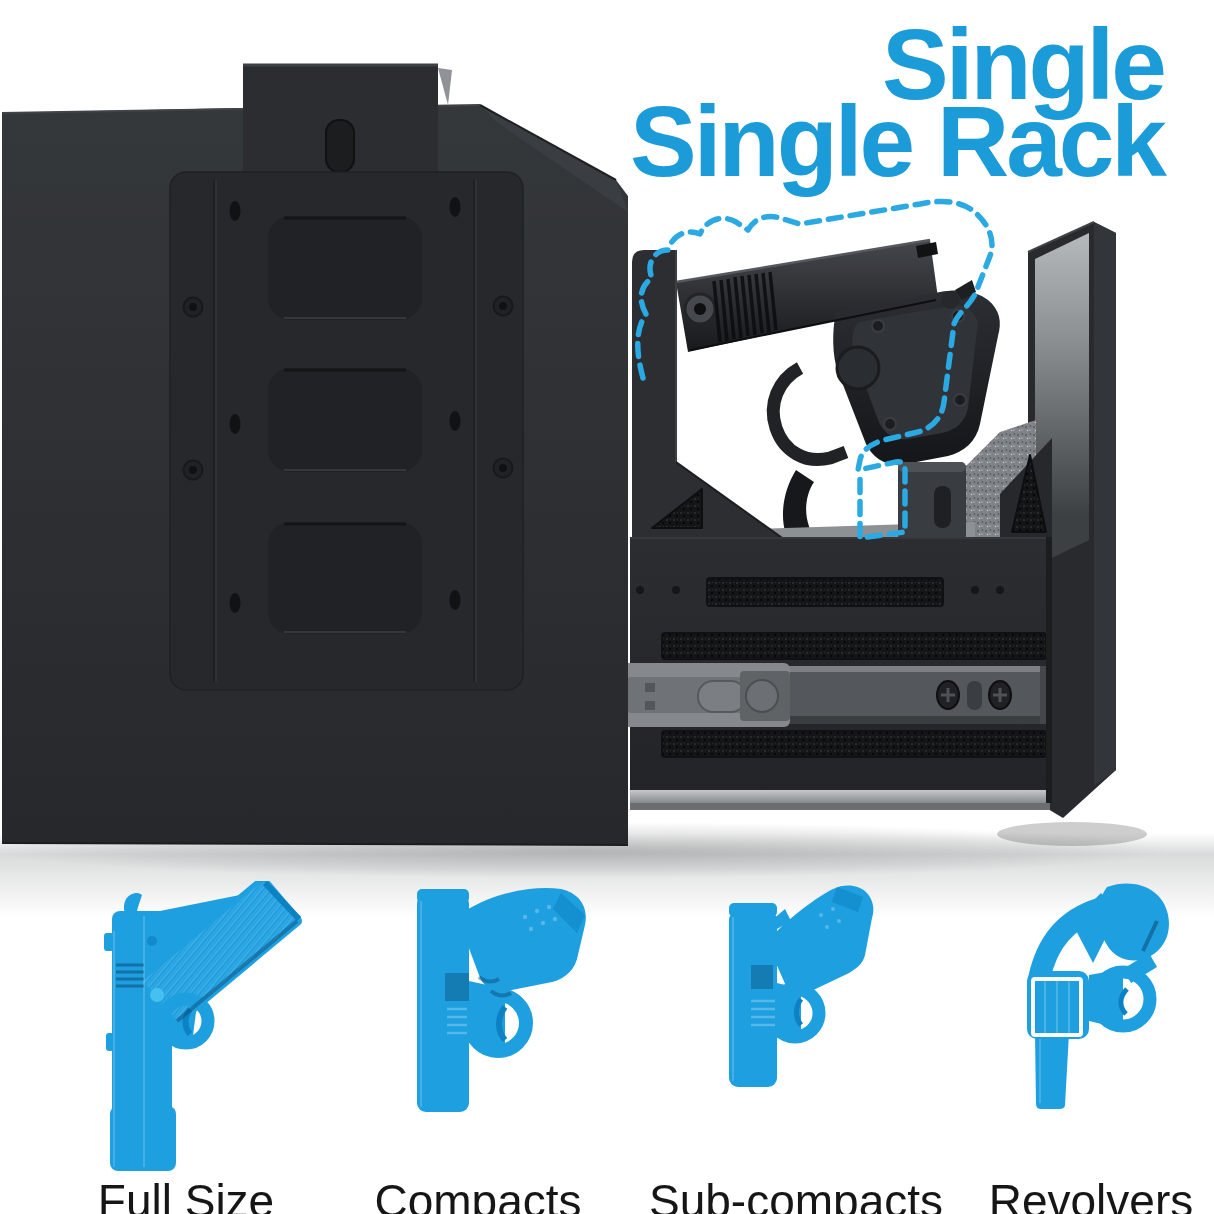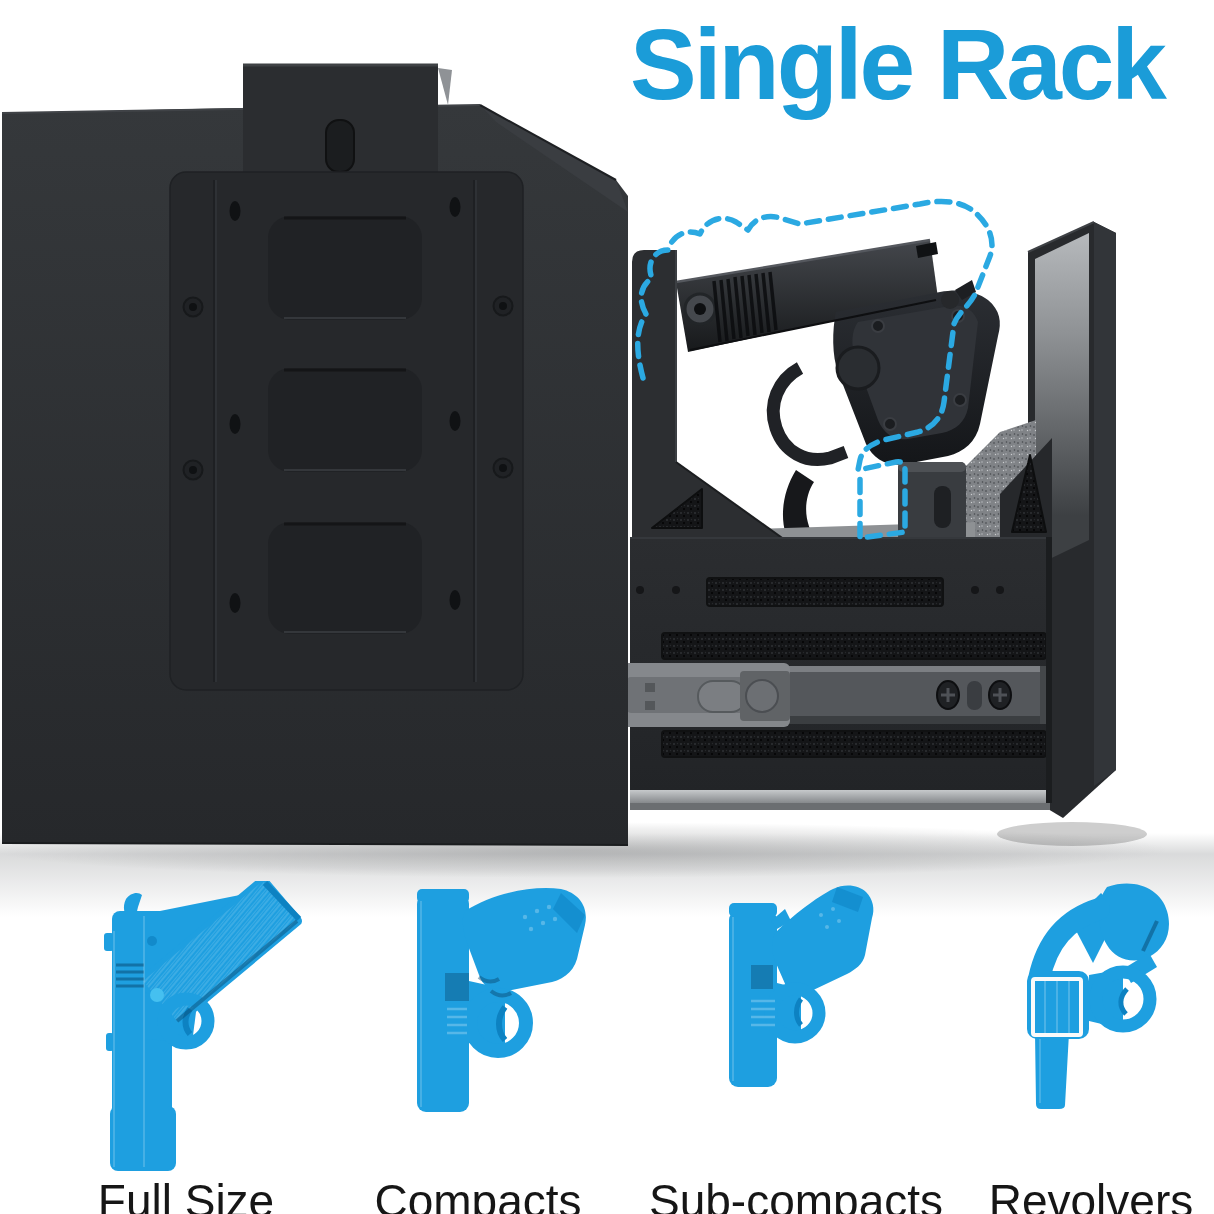--- a/index.html
+++ b/index.html
@@ -23,20 +23,21 @@
   .fig2{left:318px;width:240px;} .fig2 svg{left:55px;}
   .fig3{left:606px;width:300px;} .fig3 svg{left:75px;}
   .fig4{left:911px;width:280px;} .fig4 svg{left:72px;}
 </style>
 </head>
 <body>
 
 <div class="stage">
 
   <div class="headline">
+    <div>Single</div>
     <div>Single Rack</div>
   </div>
 
   <svg class="safe-svg" width="1214" height="920" viewBox="0 0 1214 920">
     <defs>
       <linearGradient id="bodyGrad" x1="0" y1="0" x2="0" y2="1">
         <stop offset="0" stop-color="#35383b"></stop>
           <stop offset="1" stop-color="#26282b"></stop>
       </linearGradient>
       <linearGradient id="faceGrad" x1="0" y1="0" x2="0" y2="1">

